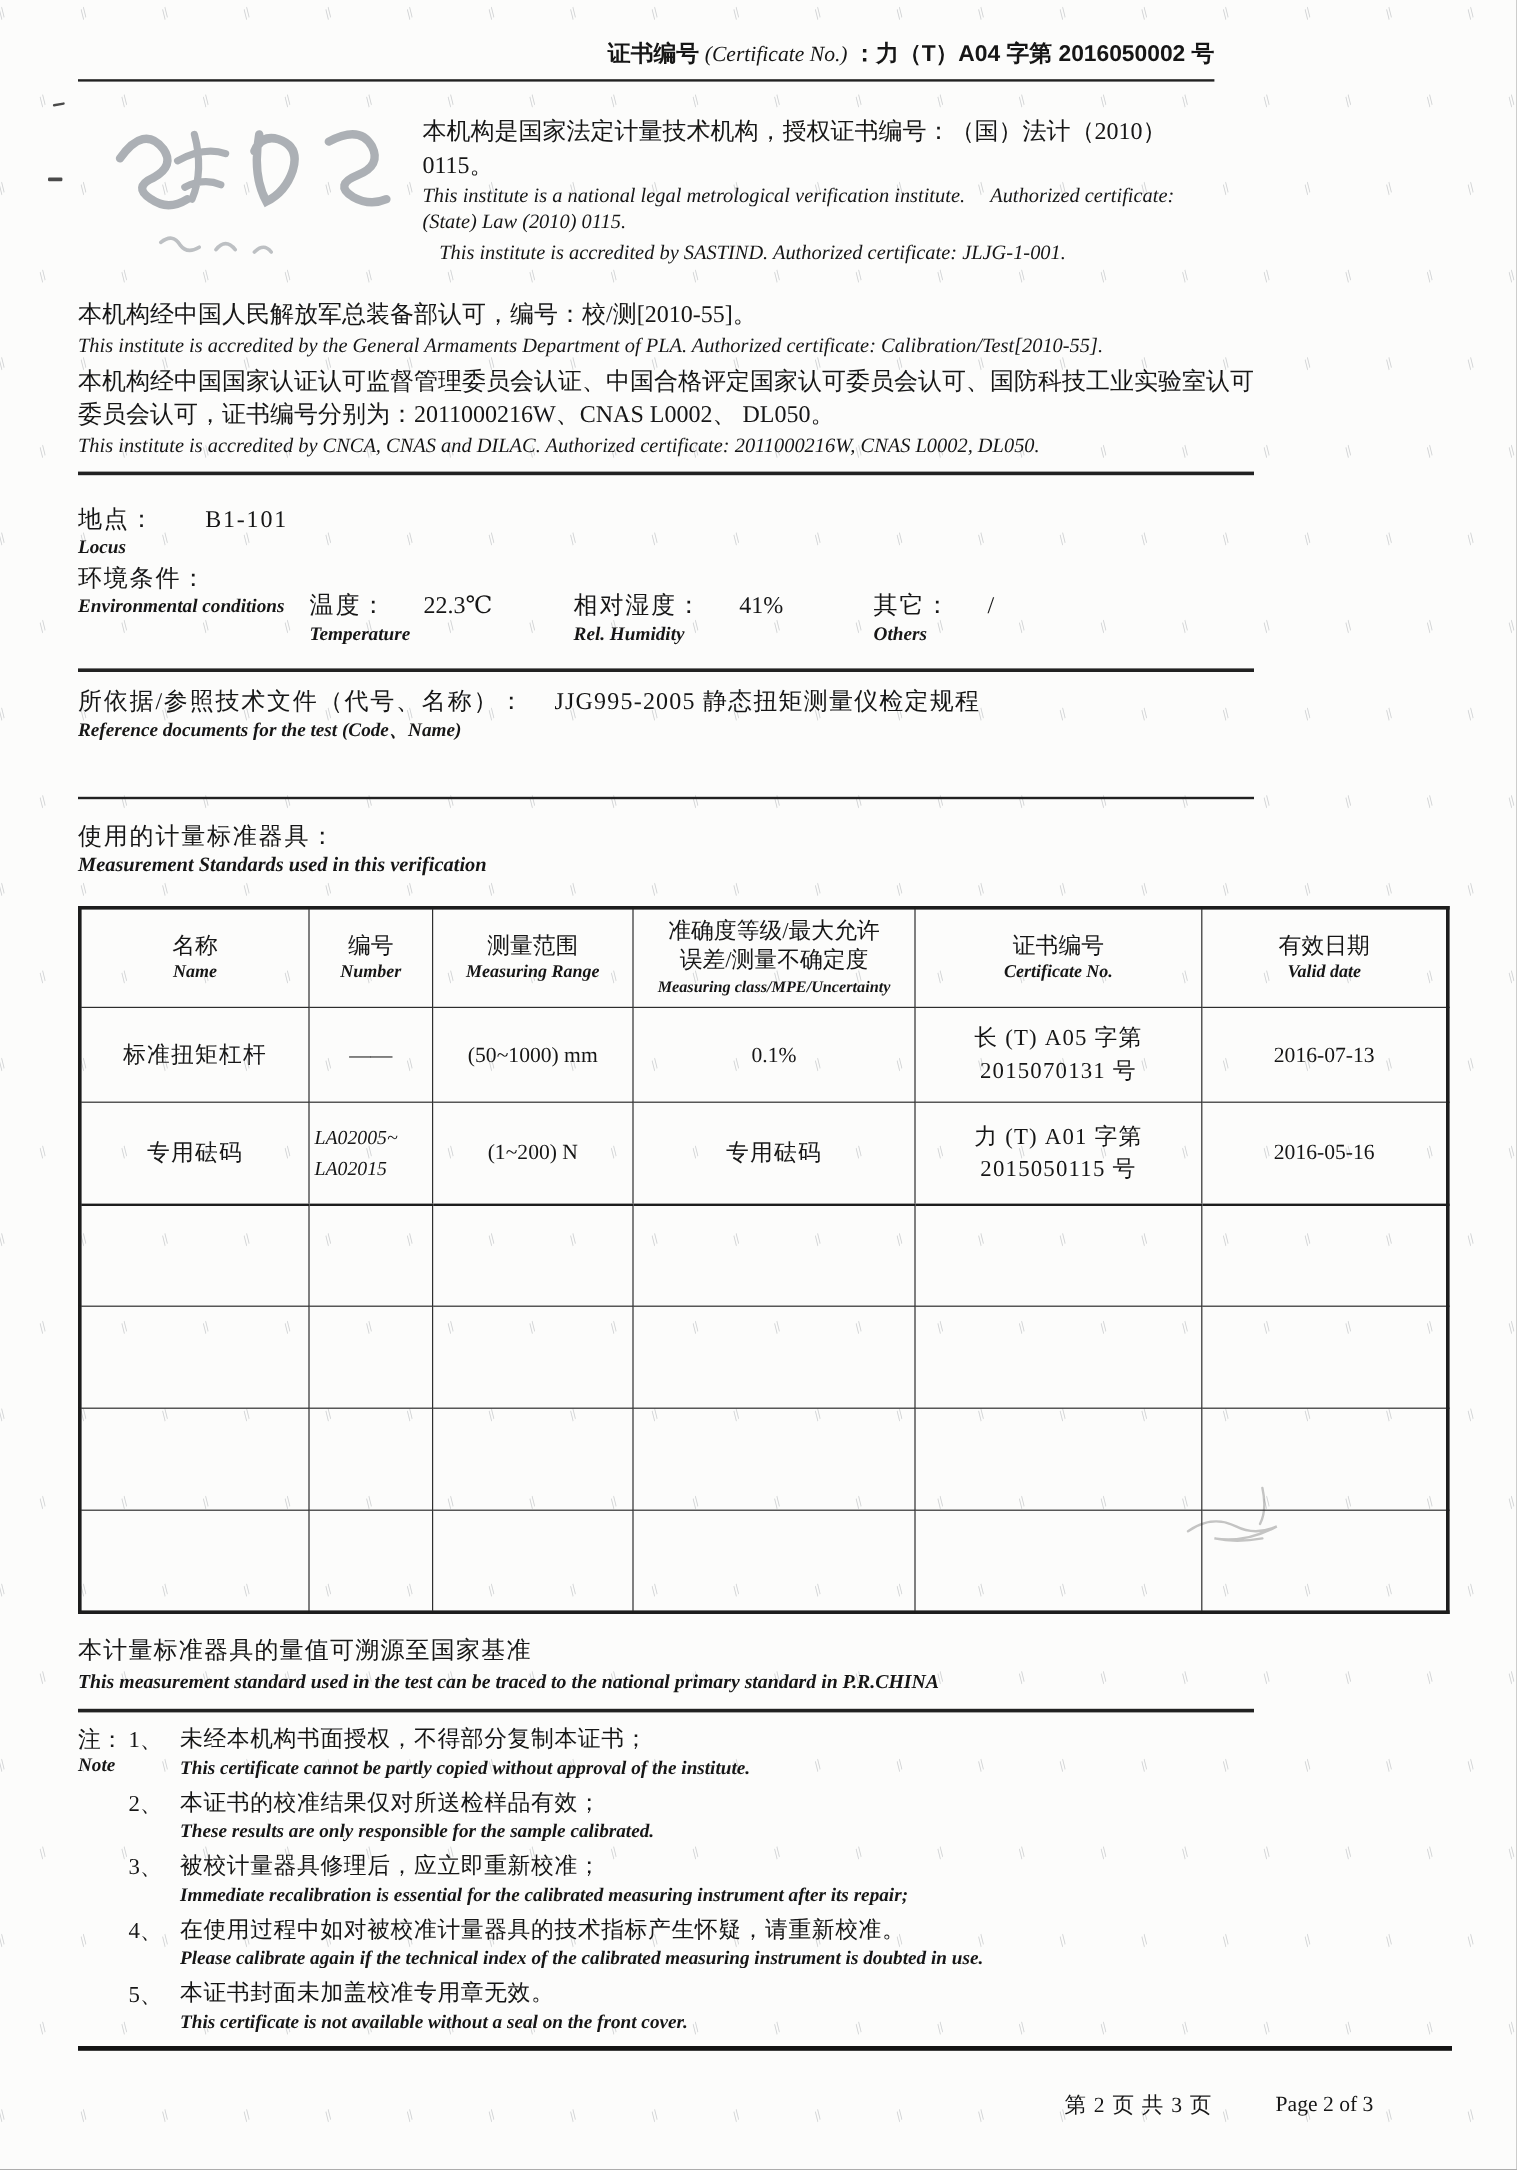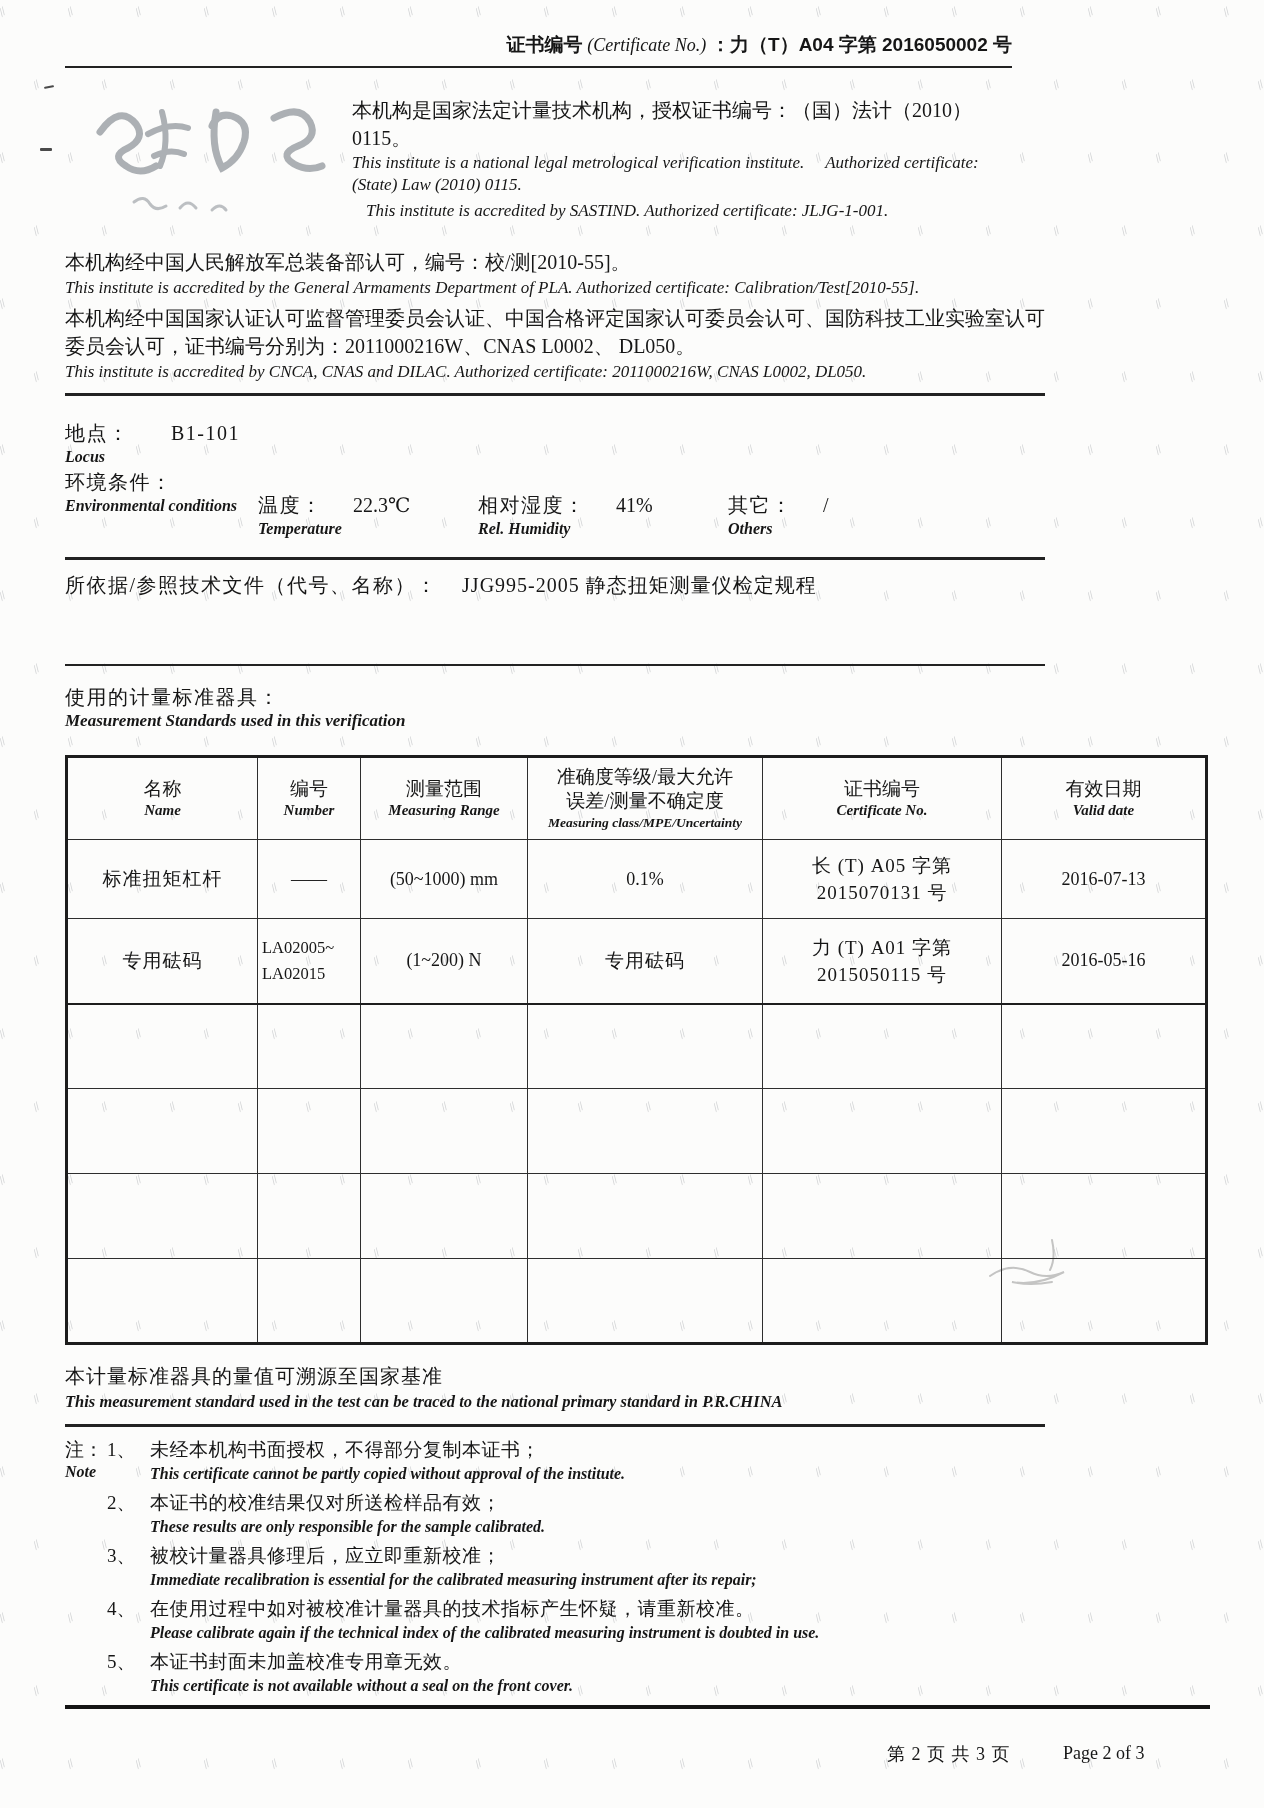--- a/index.html
+++ b/index.html
@@ -66,21 +66,21 @@
   .std-table .h-zh { font-size:19px; display:block; line-height:24px; white-space:pre-line; }
   .std-table .h-en { font-style:italic; font-weight:bold; font-size:15px; display:block; line-height:19px; }
   .std-table .h-en.small { font-size:13.5px; }
   .tr-h  { height:83px; }
   .tr-1  { height:79px; }
   .tr-2  { height:85px; }
   .tr-e  { height:85px; }
   .cell-zh { font-size:19px; letter-spacing:1px; }
   .cell-num { font-size:18px; }
   .pre { white-space:pre-line; line-height:27px; }
-  .cell-left { text-align:left !important; font-size:16.5px; line-height:26px; }
+  .cell-left { text-align:left !important; font-size:16.5px; line-height:26px;font-style:italic; }
   .tr-2 td.sep { border-bottom:2.5px solid #1d1d1d; }
   .trace { top:1362px; left:65px; width:990px; }
   .trace .t-zh { font-size:20px; line-height:28px; letter-spacing:1px; }
   .trace .t-en { font-style:italic; font-weight:bold; font-size:16.5px; line-height:23px; }
 
   
   .notes { top:1437px; left:65px; width:960px; }
   .note-head-zh { position:absolute; left:0; top:0; font-size:19px; }
   .note-head-en { position:absolute; left:0; top:26px; font-style:italic; font-weight:bold; font-size:16px; }
   .note-item { position:relative; padding-left:85px; margin-bottom:4px; }
@@ -657,20 +657,21 @@
       </div>
     </div>
 
     <div class="rule" style="top:557px; left:65px; width:980px; height:2.5px;"></div>
 
     <div class="abs refblk">
       <div class="zh-line">
         <span>所依据/参照技术文件（代号、名称）：</span>
         <span class="val">JJG995-2005 静态扭矩测量仪检定规程</span>
       </div>
+      <div class="lab-en">Reference documents for the test (Code、Name)</div>
     </div>
 
     <div class="rule" style="top:664px; left:65px; width:980px; height:2px;"></div>
 
     <div class="abs stdblk">
       <div class="zh-line">使用的计量标准器具：</div>
       <div class="lab-en" style="font-size:17px">Measurement Standards used in this verification</div>
     </div>
 
     <table class="std-table">

